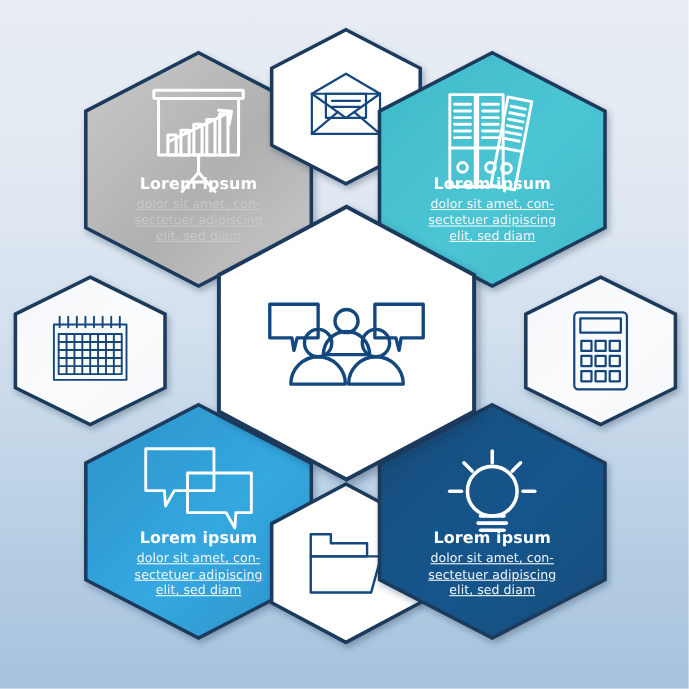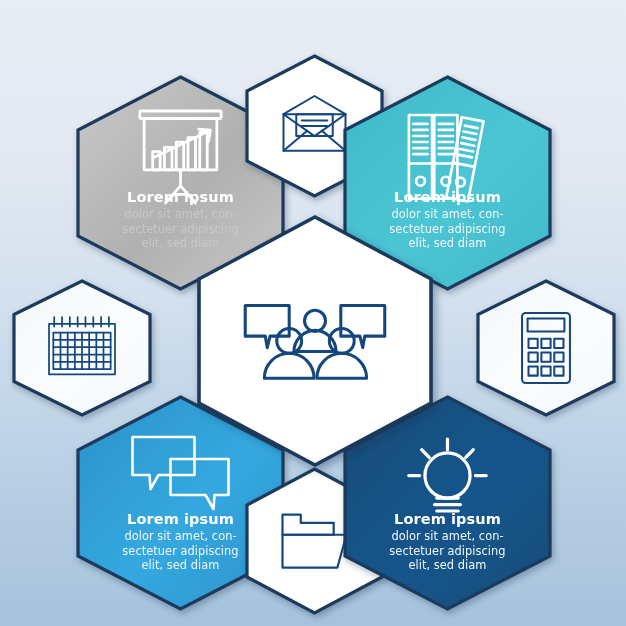--- a/index.html
+++ b/index.html
@@ -3,36 +3,36 @@
 <meta charset="utf-8">
 <title>Hexagon Infographic</title>
 <style>
   html,body{margin:0;padding:0;}
   body{
     width:626px;height:626px;overflow:hidden;
     font-family:"DejaVu Sans", sans-serif;
     background:linear-gradient(180deg,#e8edf4 0%,#e4eaf2 22%,#d3e0ee 48%,#bcd2e6 72%,#a6c2dc 100%);
     position:relative;
   }
-  #stage{position:absolute;inset:0;width:626px;height:552px;margin-top:29px;}
+  #stage{position:absolute;inset:0;width:626px;height:552px;}
 
   .hexcell{position:absolute;}
   .hexsvg{position:absolute;left:0;top:0;overflow:visible;}
 
   .caption{
     position:absolute;left:0;right:0;text-align:center;
     pointer-events:none;
   }
   .cap-title{
     font-size:14.5px;font-weight:bold;line-height:1.18;
     letter-spacing:.1px;
   }
   .cap-body{
     font-size:11.4px;font-weight:normal;line-height:1.28;
-    letter-spacing:.05px;margin-top:1px;
+    letter-spacing:.05px;margin-top:1px;text-decoration:underline;
   }
   .cap-white .cap-title{color:#ffffff;}
   .cap-white .cap-body{color:#f2f7fa;}
   .cap-gray .cap-title{color:#ffffff;}
   .cap-gray .cap-body{color:#c8c8c8;}
 </style>
 </head>
 <body>
 
 <div id="stage">

